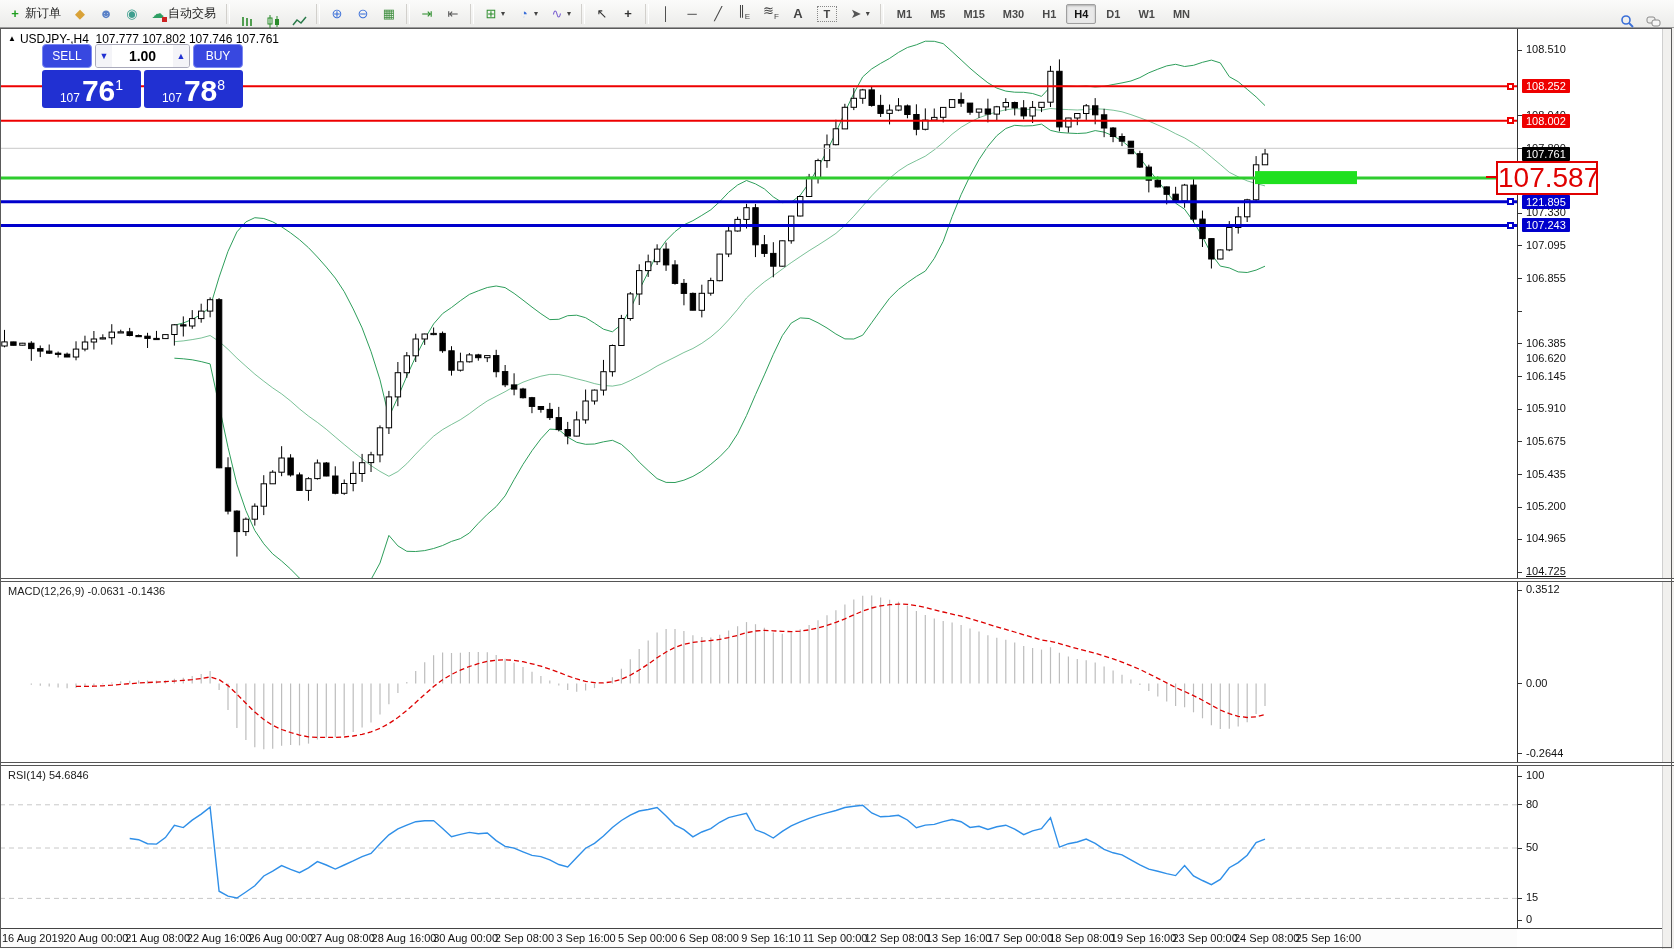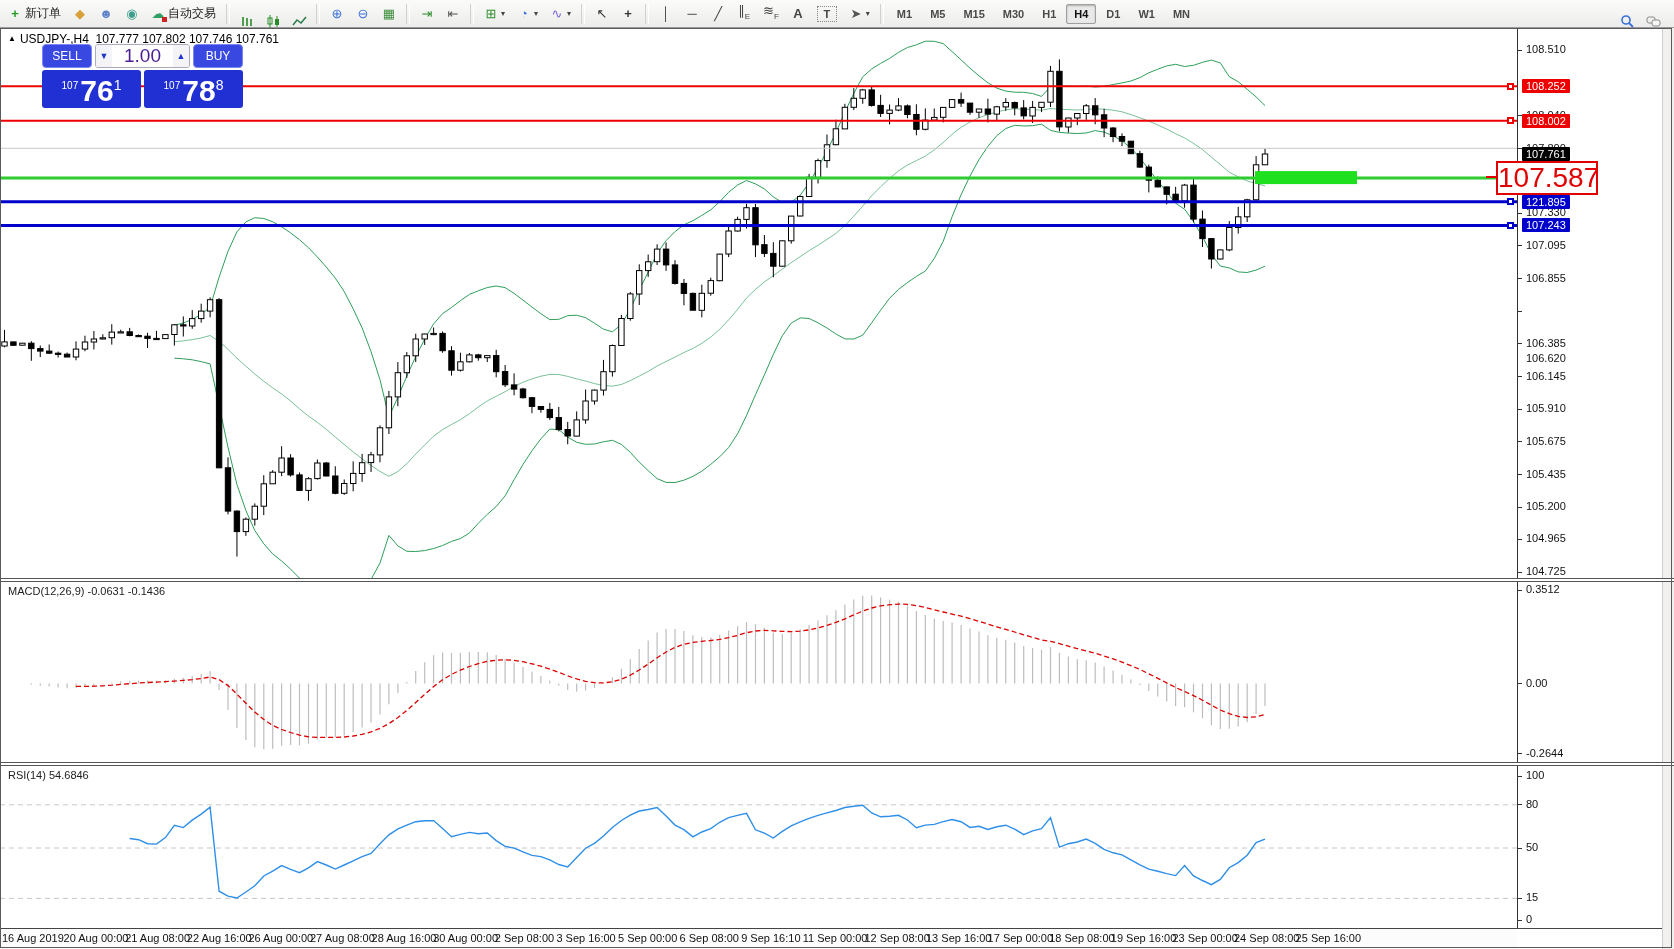--- a/index.html
+++ b/index.html
@@ -43,24 +43,24 @@
   
   #date-axis{position:absolute;left:0;top:929px;width:1517px;height:20px;background:#fcfcfc;z-index:6;}
   .date-label{position:absolute;top:3px;font-size:11px;color:#111;white-space:nowrap;}
   
   #trade-panel{position:absolute;left:6px;top:44px;width:201px;z-index:20;padding-left:36px;}
   .tp-row{display:flex;align-items:stretch;height:24px;}
   .tp-btn{flex:0 0 48px;background:#3848e0;border:1px solid #7b88f2;border-radius:4px;color:#fff;font-size:12px;
     display:flex;align-items:center;justify-content:center;}
   .tp-spin{flex:1;display:flex;margin:0 3px;background:#fff;border:1px solid #aab;border-radius:3px;overflow:hidden;}
   .tp-arr{width:16px;display:flex;align-items:center;justify-content:center;color:#2130d2;font-size:9px;background:#f4f4f8;}
-  .tp-vol{flex:1;display:flex;align-items:center;justify-content:center;font-size:19px;font-weight:normal;color:#4c1d95;background:#fff;}
+  .tp-vol{flex:1;display:flex;align-items:center;justify-content:center;font-size:14px;font-weight:bold;color:#000000;background:#fff;}
   .tp-row2{display:flex;gap:3px;margin-top:2px;height:38px;}
   .tp-price{flex:1;background:#2130d2;border-radius:3px;color:#fff;display:flex;align-items:flex-end;justify-content:center;padding-bottom:2px;}
-  .tp-small{font-size:10px;margin-bottom:15px;}
+  .tp-small{font-size:12px;margin-bottom:1px;}
   .tp-big{font-size:30px;font-weight:bold;line-height:30px;margin-left:2px;}
   .tp-sup{font-size:14px;margin-bottom:13px;}
   
   #price-box{position:absolute;left:1496px;top:161px;width:102px;height:34px;background:#fff;border:2px solid #e00000;
     box-sizing:border-box;color:#e00000;font-size:28px;text-align:center;line-height:30px;z-index:15;}
   #price-box-dash{position:absolute;left:1486px;top:176px;width:10px;height:2px;background:#e00000;z-index:15;}
   #cn-text{position:absolute;left:1422px;top:260px;font-size:33px;font-weight:bold;letter-spacing:3px;color:#35f02d;
     text-shadow:3px 3px 0 #1a8a14;z-index:15;font-family:"DejaVu Sans","Liberation Sans",sans-serif;}
 </style>
 </head>
@@ -759,21 +759,21 @@
       <div class="tick-label" style="top: 374.14px;">105.910</div>
       <div class="tick-dash" style="top: 413.034px;"></div>
       <div class="tick-label" style="top: 406.534px;">105.675</div>
       <div class="tick-dash" style="top: 446.117px;"></div>
       <div class="tick-label" style="top: 439.617px;">105.435</div>
       <div class="tick-dash" style="top: 478.51px;"></div>
       <div class="tick-label" style="top: 472.01px;">105.200</div>
       <div class="tick-dash" style="top: 510.904px;"></div>
       <div class="tick-label" style="top: 504.404px;">104.965</div>
       <div class="tick-dash" style="top: 543.986px;"></div>
-      <div class="tick-label" style="top: 537.486px;">104.725</div>
+      <div class="tick-label" style="top: 537.486px; text-decoration: underline;">104.725</div>
       <div class="axis-box" style="top: 51.3083px; background: rgb(238, 0, 0); color: rgb(255, 255, 255);">108.252</div>
       <div class="axis-box" style="top: 85.7694px; background: rgb(238, 0, 0); color: rgb(255, 255, 255);">108.002</div>
       <div class="axis-box" style="top: 118.99px; background: rgb(0, 0, 0); color: rgb(255, 255, 255);">107.761</div>
       <div class="axis-box" style="top: 142.975px; background: rgb(46, 211, 46); color: rgb(0, 0, 0);">107.587</div>
       <div class="axis-box" style="top: 166.684px; background: rgb(0, 0, 204); color: rgb(255, 255, 255);">121.895</div>
       <div class="axis-box" style="top: 190.393px; background: rgb(0, 0, 204); color: rgb(255, 255, 255);">107.243</div>
       <div class="tick-dash" style="top: 561.5px;"></div>
       <div class="tick-label" style="top: 555px;">0.3512</div>
       <div class="tick-dash" style="top: 655.06px;"></div>
       <div class="tick-label" style="top: 648.56px;">0.00</div>

